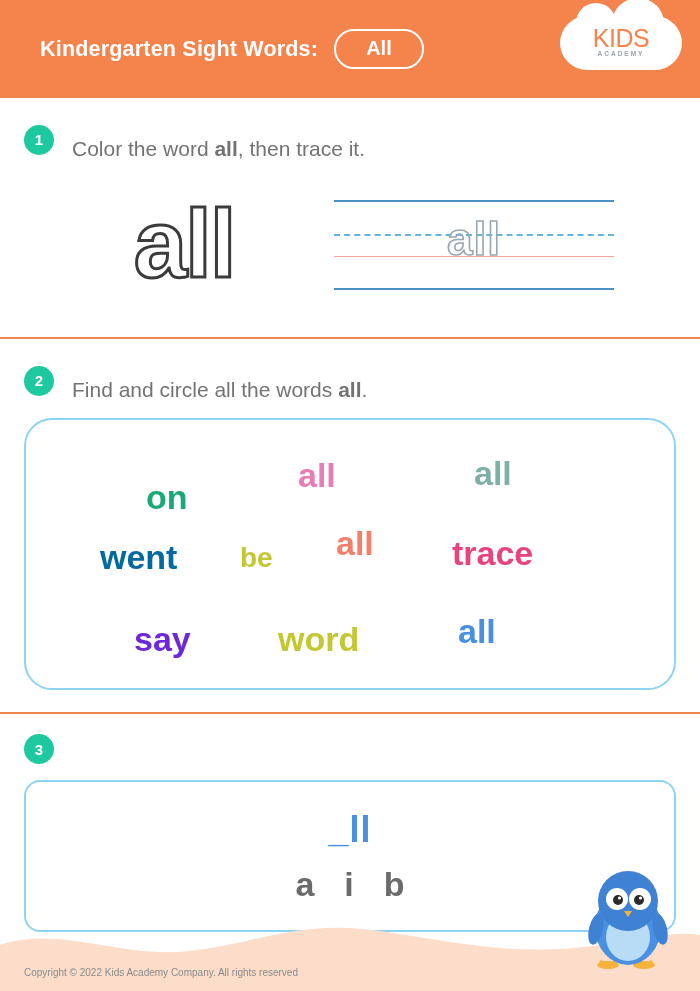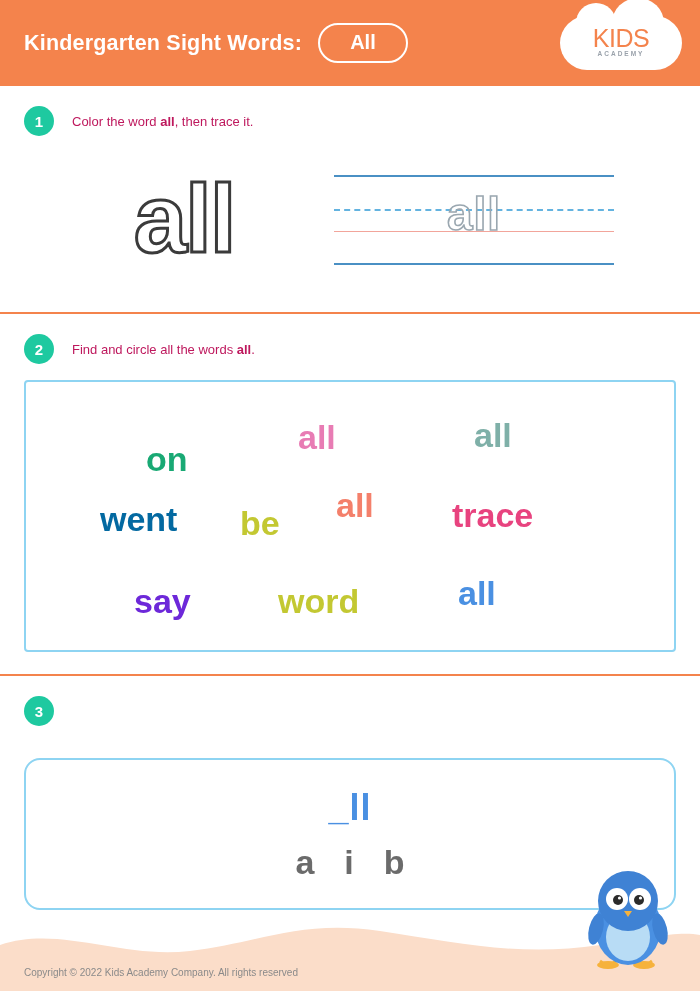--- a/index.html
+++ b/index.html
@@ -9,25 +9,25 @@
     height: 991px;
     font-family: "Liberation Sans", sans-serif;
     background: #ffffff;
     overflow: hidden;
     position: relative;
   }
 
   
   .header {
     position: relative;
-    height: 86px;
+    height: 98px;
     background: #f4834c;
     display: flex;
     align-items: center;
-    padding: 0 24px;
+    padding: 0 40px;
   }
   .header-title {
     color: #ffffff;
     font-size: 21.5px;
     font-weight: bold;
     letter-spacing: 0.2px;
   }
   .word-pill {
     margin-left: 16px;
     border: 2.5px solid #ffffff;
@@ -107,22 +107,23 @@
     color: #ffffff;
     font-size: 15px;
     font-weight: bold;
     display: flex;
     align-items: center;
     justify-content: center;
     flex: 0 0 auto;
     margin-right: 18px;
   }
   .task-text {
-    font-size: 13px;
-    color: #be185d;
+    font-size: 21px;
+    color: #737373;
+    margin-top: 19px;
   }
   .task-text b { font-weight: bold; }
 
   
   .task1-body {
     display: flex;
     align-items: center;
     padding: 10px 0 26px 0;
     height: 170px;
   }
@@ -156,21 +157,21 @@
     font-size: 46px;
     font-weight: bold;
     color: transparent;
     -webkit-text-stroke: 1.6px #9aa7b0;
     letter-spacing: 1px;
   }
 
   
   .word-box {
     border: 2.5px solid #8ed4f2;
-    border-radius: 4px;
+    border-radius: 28px;
     height: 272px;
     margin: 10px 0 22px 0;
     position: relative;
     text-align: center;
   }
   .wb-word {
     position: absolute;
     font-weight: bold;
     white-space: nowrap;
   }
@@ -183,21 +184,20 @@
   }
   .match-card {
     flex: 1;
     border: 2.5px solid #8ed4f2;
     border-radius: 16px;
     height: 152px;
     display: flex;
     flex-direction: column;
     align-items: center;
     justify-content: center;
-    margin-top: 16px;
   }
   .match-target {
     font-size: 36px;
     font-weight: bold;
     color: #4a90e2;
     letter-spacing: 1px;
     margin-bottom: 14px;
   }
   .match-options {
     display: flex;
@@ -267,21 +267,21 @@
 <div class="section">
   <div class="task-head">
     <div class="badge">2</div>
     <div class="task-text"><span>Find and circle all the words </span><b>all</b><span>.</span></div>
   </div>
   <div class="word-box" id="word-box">
       <div class="wb-word" style="left: 120px; top: 58px; color: rgb(25, 169, 116); font-size: 34px;">on</div>
       <div class="wb-word" style="left: 272px; top: 36px; color: rgb(232, 124, 180); font-size: 34px;">all</div>
       <div class="wb-word" style="left: 448px; top: 34px; color: rgb(127, 176, 168); font-size: 34px;">all</div>
       <div class="wb-word" style="left: 74px; top: 118px; color: #0369a1; font-size: 34px;">went</div>
-      <div class="wb-word" style="left: 214px; top: 122px; color: rgb(195, 200, 50); font-size: 34px;">be</div>
+      <div class="wb-word" style="left: 214px; top: 122px; color: rgb(195, 200, 50); font-size: 28px;">be</div>
       <div class="wb-word" style="left: 310px; top: 104px; color: rgb(244, 128, 107); font-size: 34px;">all</div>
       <div class="wb-word" style="left: 426px; top: 114px; color: rgb(232, 67, 127); font-size: 34px;">trace</div>
       <div class="wb-word" style="left: 108px; top: 200px; color: #6d28d9; font-size: 34px;">say</div>
       <div class="wb-word" style="left: 252px; top: 200px; color: rgb(195, 200, 50); font-size: 34px;">word</div>
       <div class="wb-word" style="left: 432px; top: 192px; color: rgb(74, 144, 226); font-size: 34px;">all</div>
     </div>
 </div>
 
 <div class="divider"></div>
 

